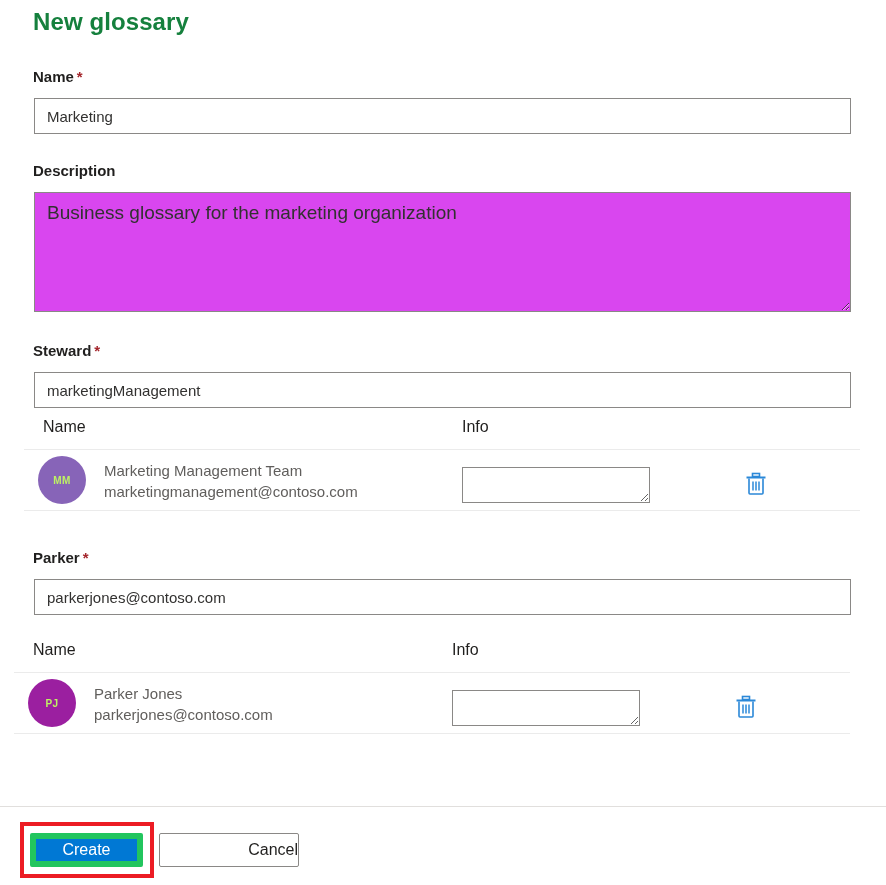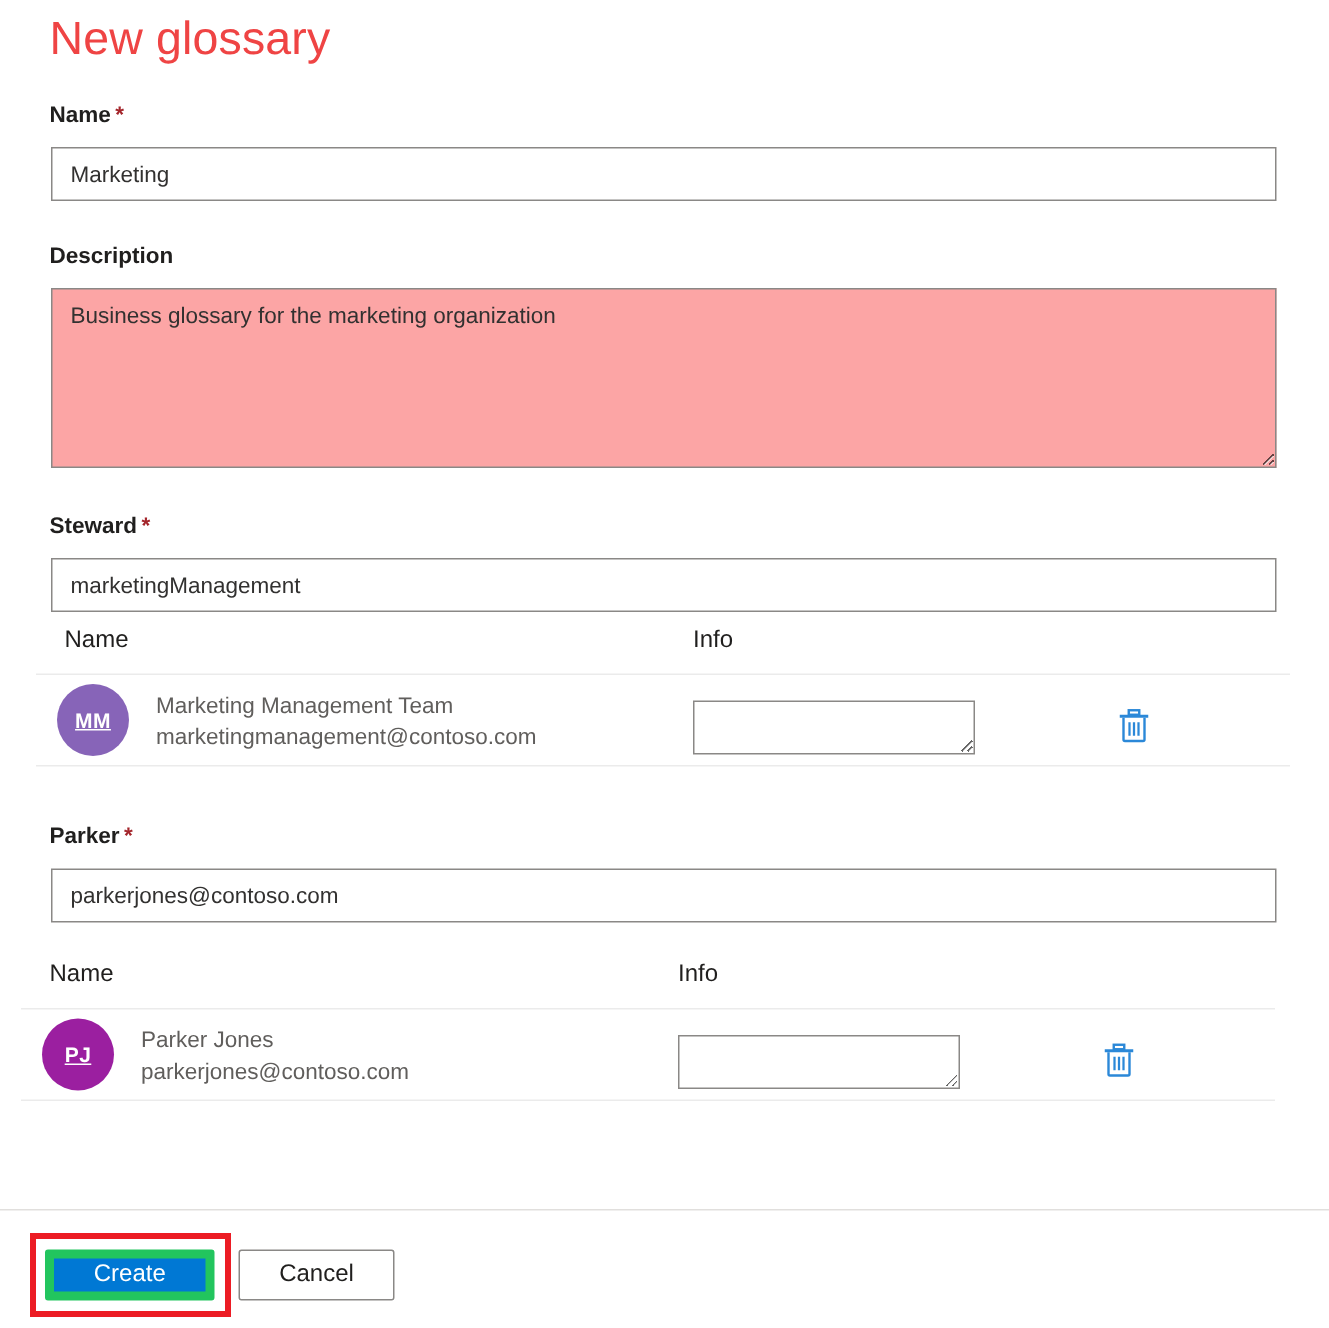--- a/index.html
+++ b/index.html
@@ -22,23 +22,23 @@
     position: absolute;
     left: 0; top: 0;
     width: 886px;
     height: 885px;
   }
 
   .page-title {
     position: absolute;
     left: 33px;
     top: 8px;
-    font-size: 31px;
-    font-weight: 400;
-    color: #ef4444;
+    font-size: 24px;
+    font-weight: 700;
+    color: #15803d;
     letter-spacing: .1px;
   }
 
   
   .field-label {
     position: absolute;
     font-size: 15px;
     font-weight: bold;
     color: #201f1e;
   }
@@ -54,24 +54,24 @@
     background: #ffffff;
     border: 1px solid #8a8886;
     font-family: "Liberation Sans", sans-serif;
     font-size: 15px;
     color: #323130;
     padding: 4px 12px;
     outline: none;
   }
   .text-area {
     position: absolute;
-    background: #fca5a5;
-    border: 1px solid #8a8886;
-    font-family: "Liberation Sans", sans-serif;
-    font-size: 15px;
+    background: #d946ef;
+    border: 1px solid #8a8886;
+    font-family: "Liberation Sans", sans-serif;
+    font-size: 19px;
     color: #323130;
     padding: 8px 12px;
     outline: none;
     resize: both;
     line-height: 1.3;
   }
 
   
   .tbl { position: absolute; }
   .tbl-head {
@@ -87,28 +87,27 @@
   }
   .tbl-row {
     position: relative;
     border-top: 1px solid #ebebeb;
     border-bottom: 1px solid #ebebeb;
     height: 62px;
   }
   .avatar {
     position: absolute;
     border-radius: 50%;
-    color: #ffffff;
-    font-size: 14px;
+    color: #bef264;
+    font-size: 10px;
     font-weight: bold;
     display: flex;
     align-items: center;
     justify-content: center;
     letter-spacing: .3px;
-    text-decoration: underline;
   }
   .person {
     position: absolute;
     line-height: 21px;
   }
   .person-name {
     font-size: 15px;
     color: #605e5c;
     display: block;
   }
@@ -247,17 +246,17 @@
           <line x1="14" y1="9.5" x2="14" y2="18.5" stroke="#2b88d8" stroke-width="1.5"></line>
         </svg>
       </button>
     </div>
   </div>
 
   <div class="footer-divider"></div>
 
   <button class="btn-primary" style="left:30px; top:833px; width:113px; height:34px;">Create</button>
 
-  <button class="btn-default" style="left:159px; top:833px; width:104px; height:34px;">Cancel</button>
+  <button class="btn-default" style="left:159px; top:833px; width:140px; height:34px;text-align:right;">Cancel</button>
 
   <div class="highlight-box" style="left:20px; top:822px; width:134px; height:56px;"></div>
 
 </div>
 
 </body></html>

